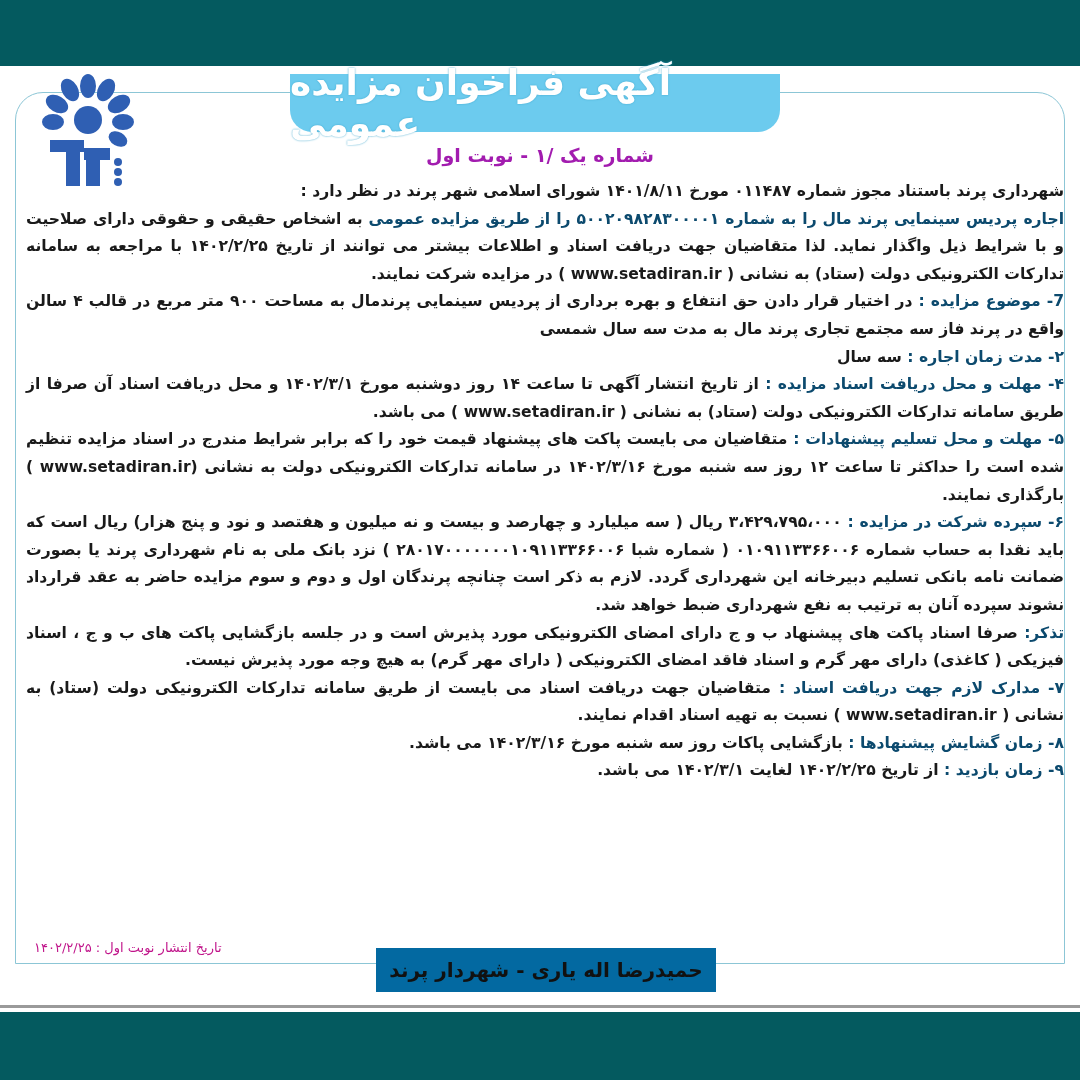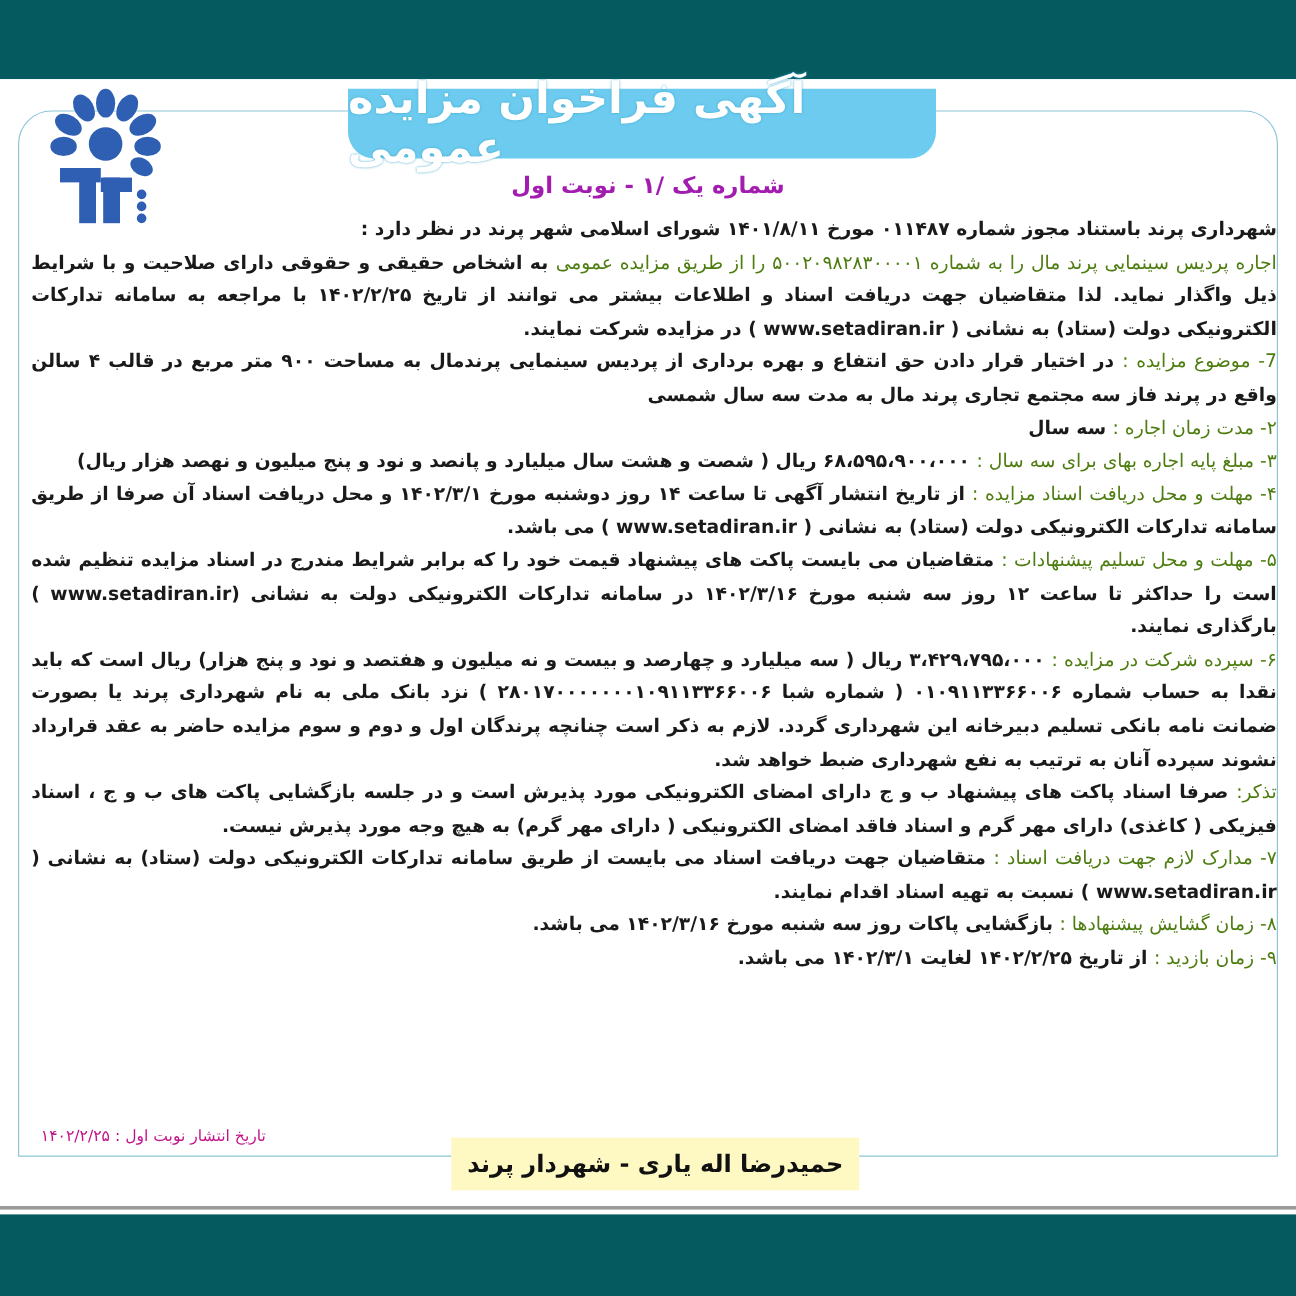--- a/index.html
+++ b/index.html
@@ -8,24 +8,24 @@
   .band-bottom { position:absolute; left:0; top:1012px; width:1080px; height:68px; background:#045a5f; }
   .sep-line { position:absolute; left:0; top:1005px; width:1080px; height:3px; background:#9a9a9a; }
   .page { position:absolute; left:0; top:66px; width:1080px; height:823px; background:#ffffff; }
   .frame { position:absolute; left:15px; top:26px; width:1050px; height:872px; border:1.5px solid #8cc6d6; border-radius:28px 28px 0 0; box-sizing:border-box; border-bottom:1.5px solid #8cc6d6; }
   .title-banner { position:absolute; left:290px; top:8px; width:490px; height:58px; background:#6ccbee; border-radius:0 0 22px 22px; display:flex; align-items:center; justify-content:center; }
   .title-banner span { color:#ffffff; font-weight:bold; font-size:36px; font-family:"DejaVu Sans", sans-serif; text-shadow:0 0 2px #3da5cc; }
   .subtitle { position:absolute; left:0; width:1080px; top:78px; text-align:center; color:#a21caf; font-weight:bold; font-size:19px; }
   .logo { position:absolute; left:38px; top:6px; width:100px; height:118px; }
   .body { position:absolute; left:26px; top:112px; width:1038px; direction:rtl; text-align:justify; font-size:15.6px; line-height:27.6px; color:#1a1a1a; font-weight:bold; }
   .body p { margin:0; }
-  .hl { color:#4d7c0f; font-weight:normal; }
+  .hl { color:#0c4a6e; font-weight:bold; }
   .pub-dates { position:absolute; left:34px; top:868px; direction:rtl; color:#c0148a; font-size:13px; font-weight:normal; line-height:27px; text-align:left; }
   .pub-dates div { direction:rtl; }
-  .signature { position:absolute; left:376px; top:882px; width:340px; height:44px; background:#fef9c3; display:flex; align-items:center; justify-content:center; }
+  .signature { position:absolute; left:376px; top:882px; width:340px; height:44px; background:#0369a1; display:flex; align-items:center; justify-content:center; }
   .signature span { font-weight:bold; font-size:20px; color:#111; direction:rtl; }
 </style>
 </head>
 <body>
 
 <div class="band-top"></div>
 
 <div class="page">
   <div class="frame"></div>
 
@@ -54,21 +54,20 @@
     <span>آگهی فراخوان مزایده عمومی</span>
   </div>
 
   <div class="subtitle">شماره یک /۱ - نوبت اول</div>
 
   <div class="body">
     <p>شهرداری پرند باستناد مجوز شماره ۰۱۱۴۸۷ مورخ ۱۴۰۱/۸/۱۱ شورای اسلامی شهر پرند در نظر دارد :</p>
     <p><span class="hl">اجاره پردیس سینمایی پرند مال را به شماره ۵۰۰۲۰۹۸۲۸۳۰۰۰۰۱ را از طریق مزایده عمومی</span><span> به اشخاص حقیقی و حقوقی دارای صلاحیت و با شرایط ذیل واگذار نماید. لذا متقاضیان جهت دریافت اسناد و اطلاعات بیشتر می توانند از تاریخ ۱۴۰۲/۲/۲۵ با مراجعه به سامانه تدارکات الکترونیکی دولت (ستاد) به نشانی ( www.setadiran.ir ) در مزایده شرکت نمایند.</span></p>
     <p><span class="hl">7- موضوع مزایده :</span><span> در اختیار قرار دادن حق انتفاع و بهره برداری از پردیس سینمایی پرندمال به مساحت ۹۰۰ متر مربع در قالب ۴ سالن واقع در پرند فاز سه مجتمع تجاری پرند مال به مدت سه سال شمسی</span></p>
     <p><span class="hl">۲- مدت زمان اجاره :</span><span> سه سال</span></p>
-    <p><span class="hl">۳- مبلغ پایه اجاره بهای برای سه سال :</span><span> ۶۸،۵۹۵،۹۰۰،۰۰۰ ریال ( شصت و هشت سال میلیارد و پانصد و نود و پنج میلیون و نهصد هزار ریال)</span></p>
     <p><span class="hl">۴- مهلت و محل دریافت اسناد مزایده :</span><span> از تاریخ انتشار آگهی تا ساعت ۱۴ روز دوشنبه مورخ ۱۴۰۲/۳/۱ و محل دریافت اسناد آن صرفا از طریق سامانه تدارکات الکترونیکی دولت (ستاد) به نشانی ( www.setadiran.ir ) می باشد.</span></p>
     <p><span class="hl">۵- مهلت و محل تسلیم پیشنهادات :</span><span> متقاضیان می بایست پاکت های پیشنهاد قیمت خود را که برابر شرایط مندرج در اسناد مزایده تنظیم شده است را حداکثر تا ساعت ۱۲ روز سه شنبه مورخ ۱۴۰۲/۳/۱۶ در سامانه تدارکات الکترونیکی دولت به نشانی (www.setadiran.ir ) بارگذاری نمایند.</span></p>
     <p><span class="hl">۶- سپرده شرکت در مزایده :</span><span> ۳،۴۲۹،۷۹۵،۰۰۰ ریال ( سه میلیارد و چهارصد و بیست و نه میلیون و هفتصد و نود و پنج هزار) ریال است که باید نقدا به حساب شماره ۰۱۰۹۱۱۳۳۶۶۰۰۶ ( شماره شبا ۲۸۰۱۷۰۰۰۰۰۰۰۱۰۹۱۱۳۳۶۶۰۰۶ ) نزد بانک ملی به نام شهرداری پرند یا بصورت ضمانت نامه بانکی تسلیم دبیرخانه این شهرداری گردد. لازم به ذکر است چنانچه پرندگان اول و دوم و سوم مزایده حاضر به عقد قرارداد نشوند سپرده آنان به ترتیب به نفع شهرداری ضبط خواهد شد.</span></p>
     <p><span class="hl">تذکر:</span><span> صرفا اسناد پاکت های پیشنهاد ب و ج دارای امضای الکترونیکی مورد پذیرش است و در جلسه بازگشایی پاکت های ب و ج ، اسناد فیزیکی ( کاغذی) دارای مهر گرم و اسناد فاقد امضای الکترونیکی ( دارای مهر گرم) به هیچ وجه مورد پذیرش نیست.</span></p>
     <p><span class="hl">۷- مدارک لازم جهت دریافت اسناد :</span><span> متقاضیان جهت دریافت اسناد می بایست از طریق سامانه تدارکات الکترونیکی دولت (ستاد) به نشانی ( www.setadiran.ir ) نسبت به تهیه اسناد اقدام نمایند.</span></p>
     <p><span class="hl">۸- زمان گشایش پیشنهادها :</span><span> بازگشایی پاکات روز سه شنبه مورخ ۱۴۰۲/۳/۱۶ می باشد.</span></p>
     <p><span class="hl">۹- زمان بازدید :</span><span> از تاریخ ۱۴۰۲/۲/۲۵ لغایت ۱۴۰۲/۳/۱ می باشد.</span></p>
   </div>
 
   <div class="pub-dates">

